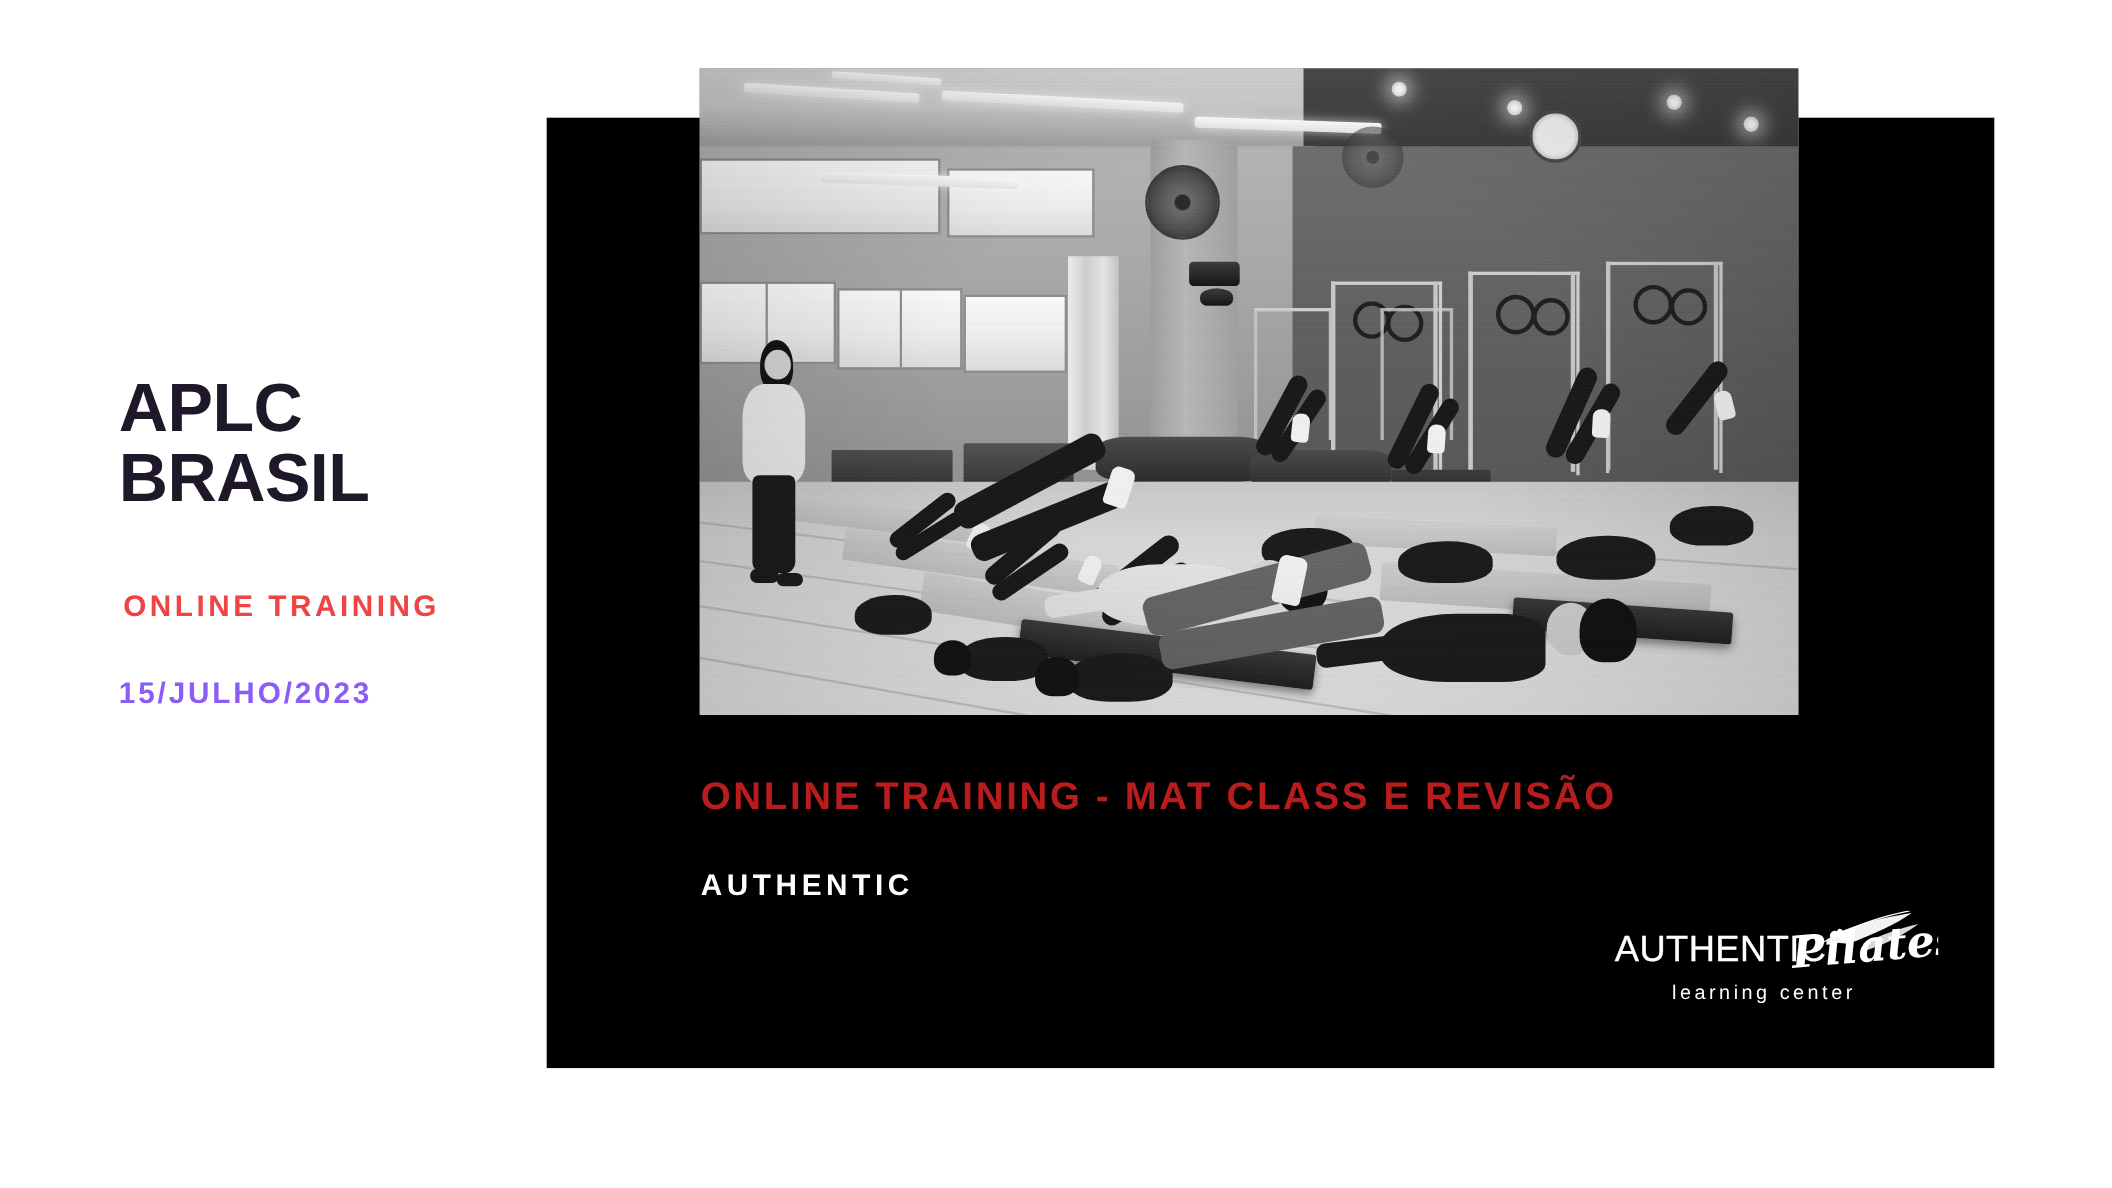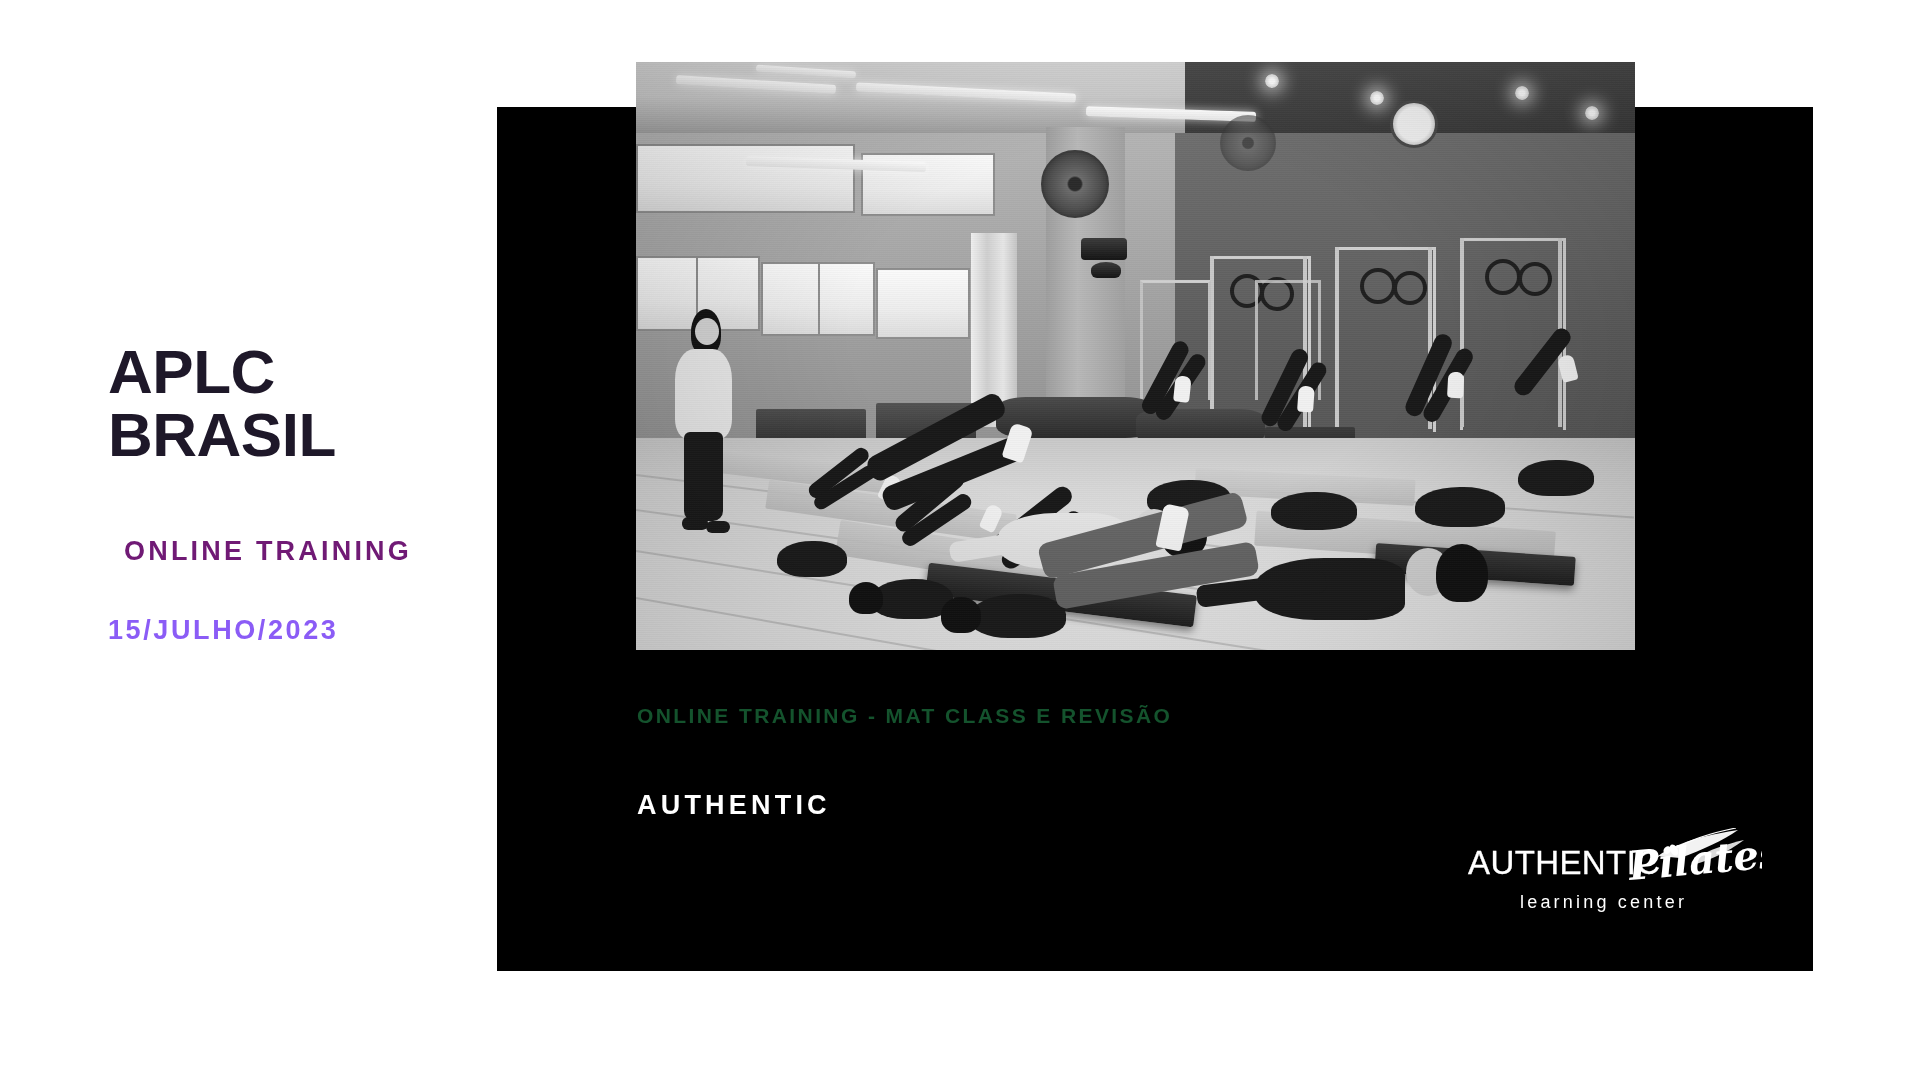--- a/index.html
+++ b/index.html
@@ -38,27 +38,27 @@
     line-height: 1.02;
     letter-spacing: -0.5px;
     color: #1e1829;
     margin: 0;
   }
   .brand-line {
     display: block;
   }
 
   .subtitle {
-    margin: 16px;
+    margin: 4px;
     margin-top: 70px;
     font-family: "Liberation Sans", sans-serif;
     font-weight: 700;
     font-size: 27px;
     letter-spacing: 3.2px;
-    color: #701a75;
+    color: #ef4444;
     white-space: nowrap;
   }
 
   .date-line {
     margin: 0;
     margin-top: 48px;
     font-family: "Liberation Sans", sans-serif;
     font-weight: 700;
     font-size: 27px;
     letter-spacing: 2.6px;
@@ -254,23 +254,23 @@
   }
 
   
   .panel-title {
     position: absolute;
     left: 637px;
     top: 704px;
     margin: 0;
     font-family: "Liberation Sans", sans-serif;
     font-weight: 700;
-    font-size: 21px;
+    font-size: 35px;
     letter-spacing: 2.4px;
-    color: #14532d;
+    color: #b91c1c;
     white-space: nowrap;
   }
   .panel-language {
     position: absolute;
     left: 637px;
     top: 790px;
     margin: 0;
     font-family: "Liberation Sans", sans-serif;
     font-weight: 700;
     font-size: 27px;

